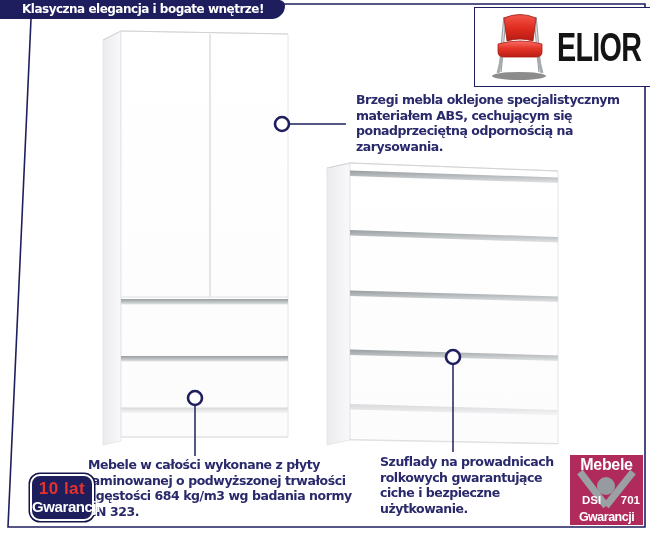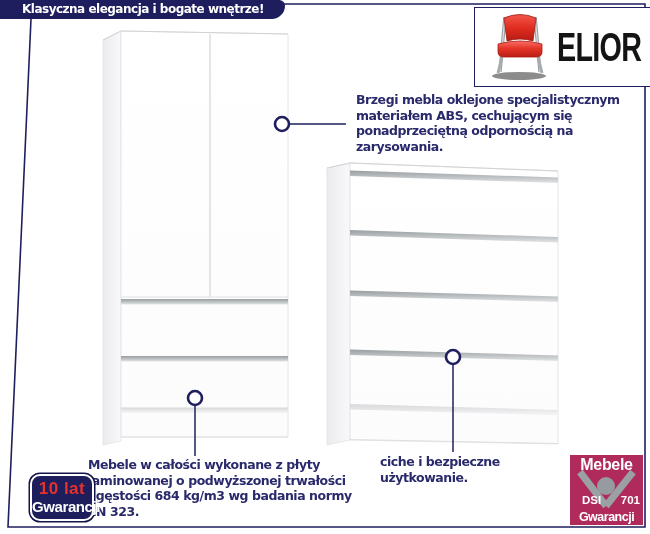--- a/index.html
+++ b/index.html
@@ -131,20 +131,22 @@
   </div>
 
   <div class="note note-material">
     <div>Mebele w całości wykonane z płyty</div>
     <div>laminowanej o podwyższonej trwałości</div>
     <div>i gęstości 684 kg/m3 wg badania normy</div>
     <div>EN 323.</div>
   </div>
 
   <div class="note note-drawers">
+    <div>Szuflady na prowadnicach</div>
+    <div>rolkowych gwarantujące</div>
     <div>ciche i bezpieczne</div>
     <div>użytkowanie.</div>
   </div>
 
   <div class="logo-box">
     <svg width="64" height="68" viewBox="0 0 64 68">
       <defs>
         <linearGradient id="chairRed" x1="0" y1="0" x2="0" y2="1">
           <stop offset="0" stop-color="#f3564b"></stop>
             <stop offset="0.55" stop-color="#dd2a1e"></stop>

